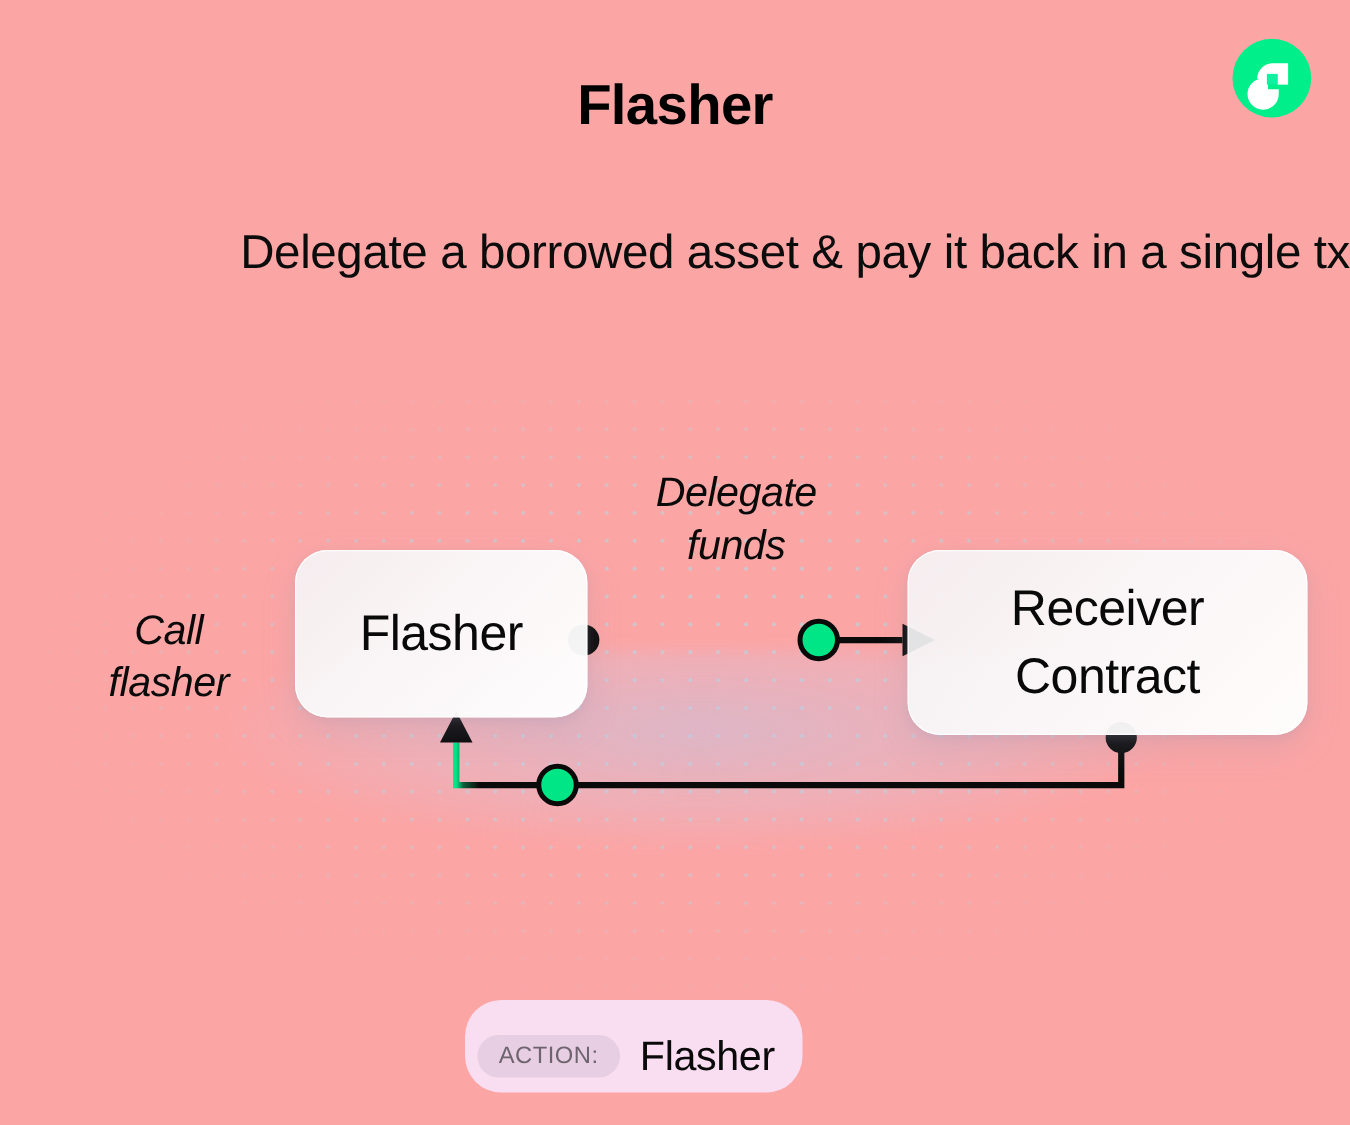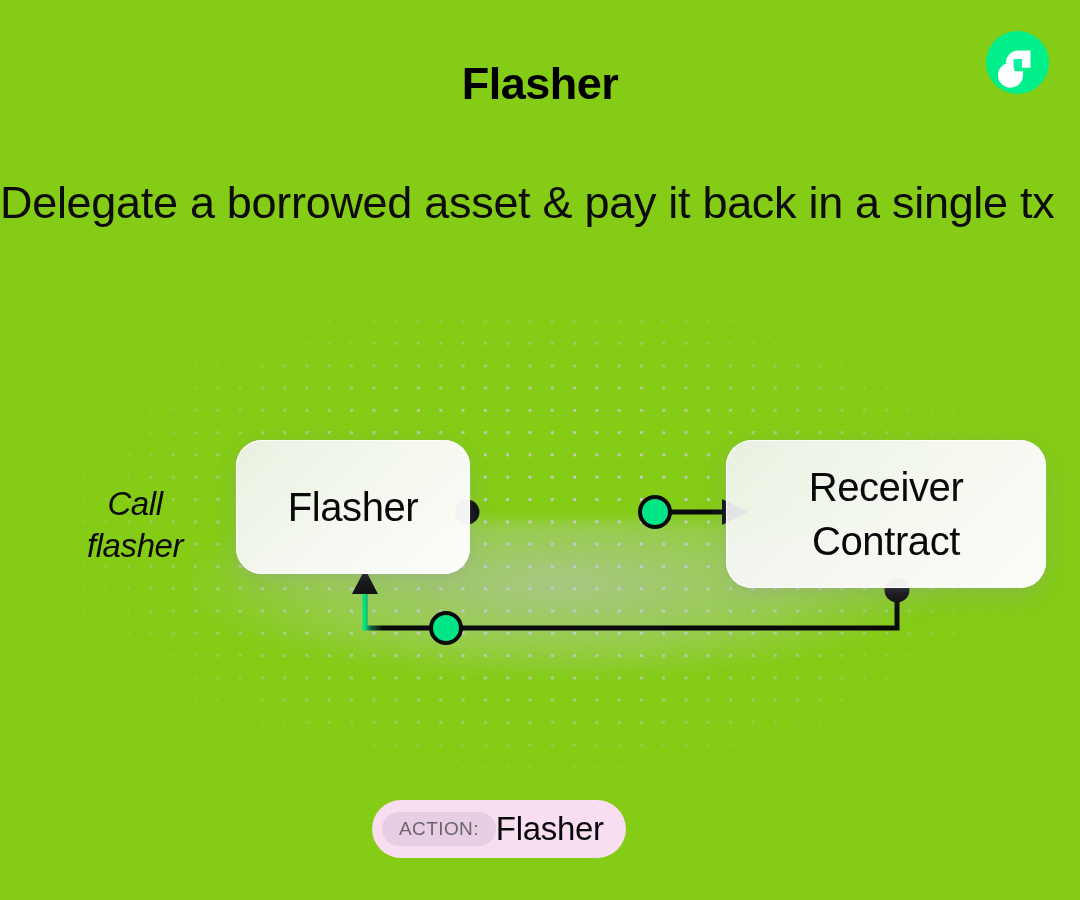--- a/index.html
+++ b/index.html
@@ -11,21 +11,21 @@
     height: 900px;
     background: #f0f0f0;
     font-family: "Liberation Sans", sans-serif;
     color: #0a0a0a;
     overflow: hidden;
   }
   #stage {
     position: relative;
     width: 1080px;
     height: 900px;
-    background: #84cc16;
+    background: #fca5a5;
   }
 
   
   .logo {
     position: absolute;
     top: 31px;
     left: 986px;
     width: 63px;
     height: 63px;
     border-radius: 50%;
@@ -43,22 +43,22 @@
     font-size: 45px;
     font-weight: bold;
     letter-spacing: -0.5px;
     color: #000;
   }
   .subtitle {
     position: absolute;
     top: 178px;
     left: 0;
     width: 1080px;
-    text-align: left;
-    font-size: 45px;
+    text-align: right;
+    font-size: 38px;
     font-weight: 400;
     line-height: 49px;
     letter-spacing: -0.3px;
     color: #0c0c0c;
   }
 
   
   .dotfield {
     position: absolute;
     left: 0;
@@ -157,21 +157,22 @@
   
   .badge {
     position: absolute;
     left: 372px;
     top: 800px;
     height: 58px;
     border-radius: 29px;
     background: #f9ddf1;
     display: flex;
     align-items: center;
-    padding: 0 22px 0 10px;
+    padding: 16px 22px 0 10px;
+    gap: 16px;
     justify-content: flex-end;
   }
   .badge-key {
     background: #e7ceE2;
     border-radius: 17px;
     height: 34px;
     display: flex;
     align-items: center;
     padding: 0 17px;
     font-size: 19px;
@@ -243,19 +244,21 @@
   <div class="node" id="node-flasher">
     <span class="node-label">Flasher</span>
   </div>
   <div class="node" id="node-receiver">
     <span class="node-label" style="white-space: pre-line;">Receiver
 Contract</span>
   </div>
 
   <div class="edge-label" id="label-call">Call
 flasher</div>
+  <div class="edge-label" id="label-delegate">Delegate
+funds</div>
 
   <div class="badge">
     <span class="badge-key">ACTION:</span>
     <span class="badge-value">Flasher</span>
   </div>
 
 </div>
 
 </body></html>

